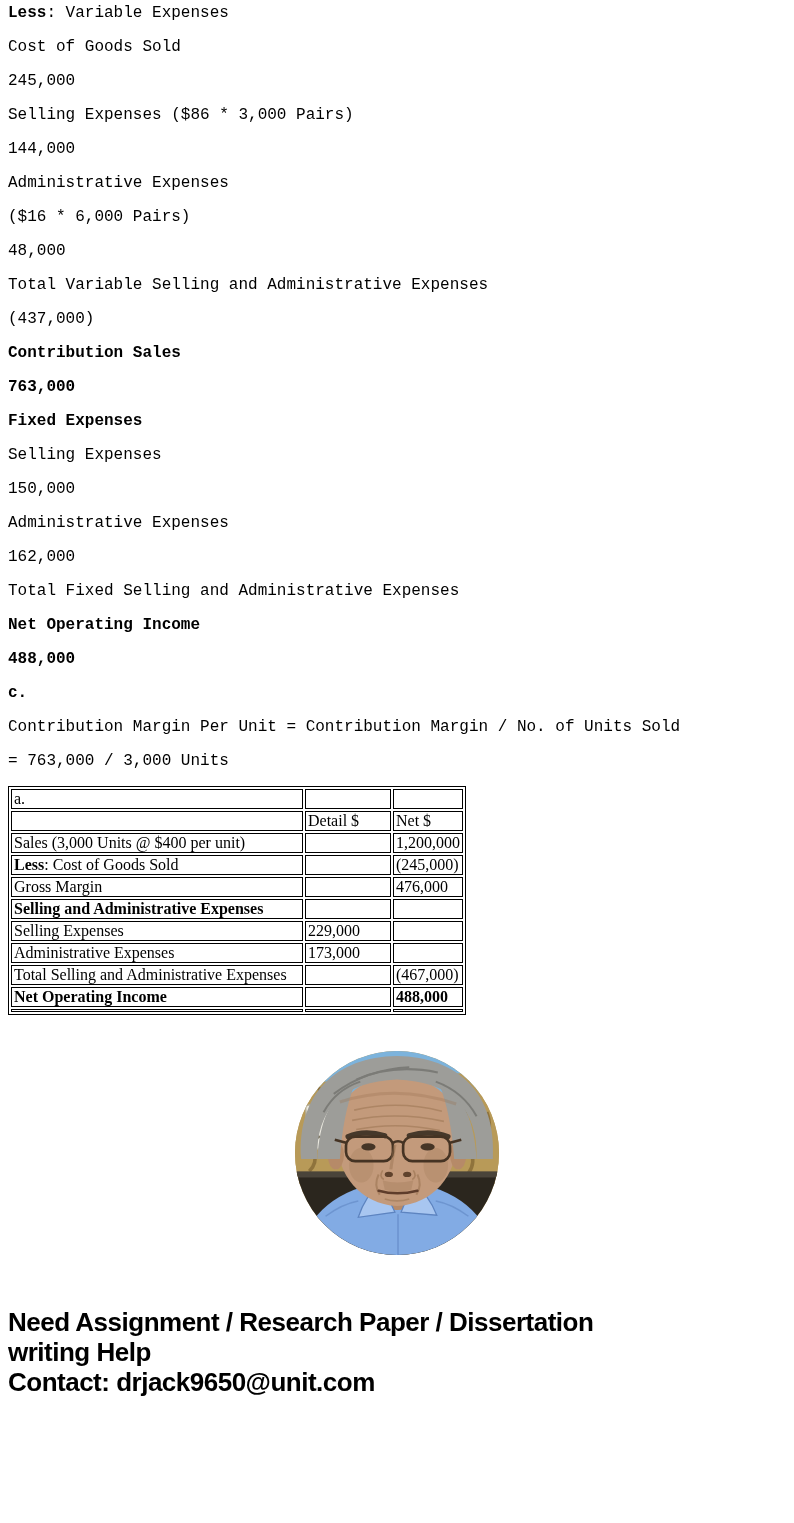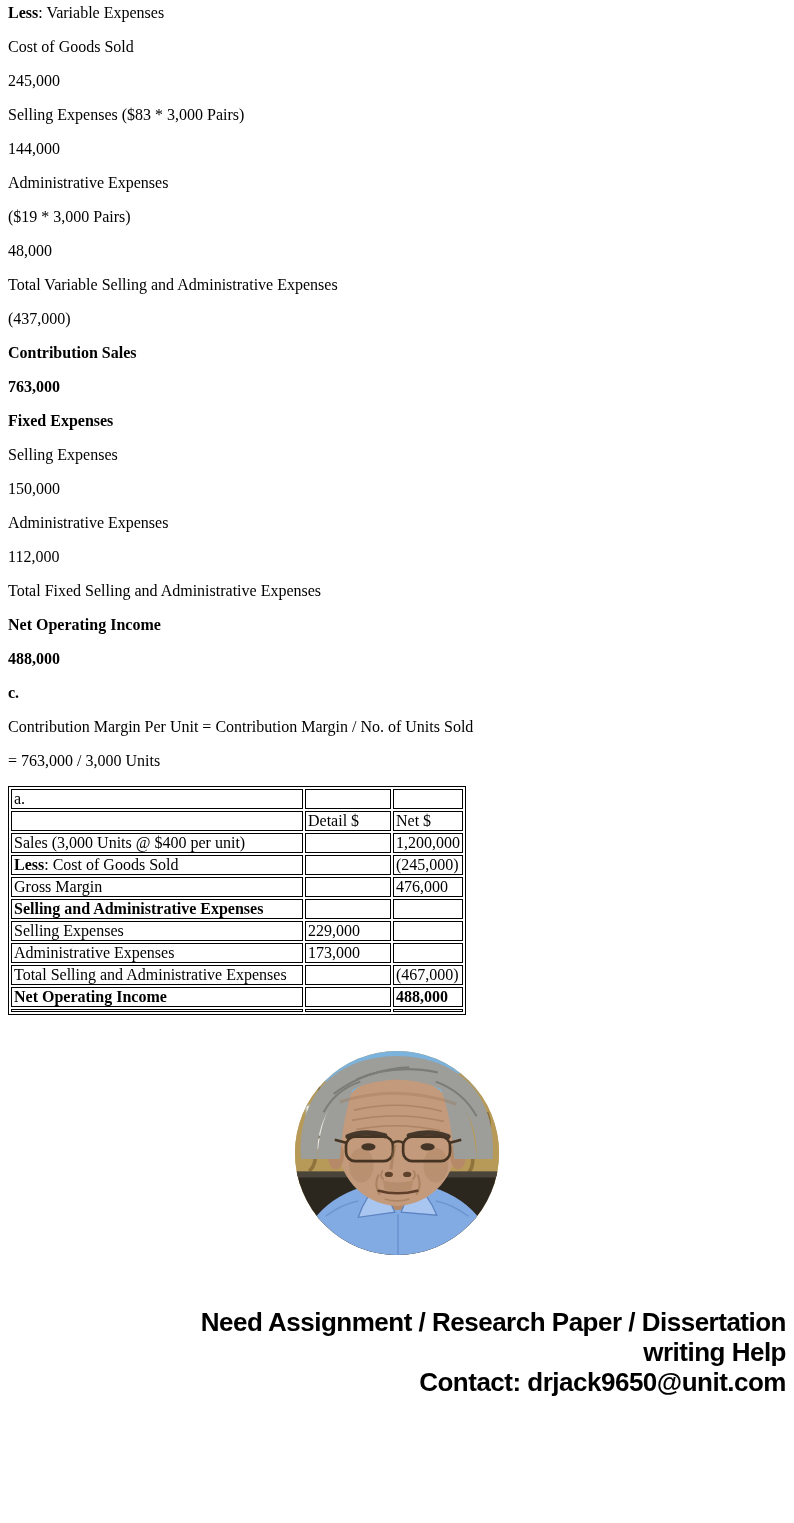--- a/index.html
+++ b/index.html
@@ -8,21 +8,21 @@
     margin: 4px 8px 28px 8px;
     width: 778px;
     color: #000000;
     font-family: "Liberation Serif", serif;
   }
   
   [data-name="paragraph-list"] p {
     margin: 16px 0;
     font-size: 16px;
     line-height: 18px;
-    font-family: Liberation Serif, serif;
+    font-family: Liberation Mono, monospace;
   }
   [data-name="paragraph-list"] p:first-child { margin-top: 0; }
   .b { font-weight: bold; }
   
   table[data-name="summary-table"] {
     border: 1px solid #000;
     border-collapse: separate;
     border-spacing: 2px;
     margin: 16px 0 0 0;
   }
@@ -40,52 +40,52 @@
   table[data-name="summary-table"] tr.spacer td { height: 3px; }
   
   .avatar-wrap {
     margin-top: 36px;
     text-align: center;
   }
   .avatar-wrap svg { display: inline-block; }
   
   [data-name="footer-banner"] {
     margin-top: 48px;
-    text-align: right;
+    text-align: left;
     font-family: "Liberation Sans", sans-serif;
     font-weight: bold;
     font-size: 26px;
     line-height: 30px;
     letter-spacing: -0.5px;
     color: #000;
   }
 </style>
 </head>
 <body>
 
 <div data-name="document-body">
 
   <div data-name="paragraph-list">
       <p data-name="paragraph"><b>Less</b>: Variable Expenses</p>
       <p data-name="paragraph">Cost of Goods Sold</p>
       <p data-name="paragraph">245,000</p>
-      <p data-name="paragraph">Selling Expenses ($83 * 3,000 Pairs)</p>
+      <p data-name="paragraph">Selling Expenses ($86 * 3,000 Pairs)</p>
       <p data-name="paragraph">144,000</p>
       <p data-name="paragraph">Administrative Expenses</p>
-      <p data-name="paragraph">($19 * 3,000 Pairs)</p>
+      <p data-name="paragraph">($16 * 6,000 Pairs)</p>
       <p data-name="paragraph">48,000</p>
       <p data-name="paragraph">Total Variable Selling and Administrative Expenses</p>
       <p data-name="paragraph">(437,000)</p>
       <p data-name="paragraph" class="b">Contribution Sales</p>
       <p data-name="paragraph" class="b">763,000</p>
       <p data-name="paragraph" class="b">Fixed Expenses</p>
       <p data-name="paragraph">Selling Expenses</p>
       <p data-name="paragraph">150,000</p>
       <p data-name="paragraph">Administrative Expenses</p>
-      <p data-name="paragraph">112,000</p>
+      <p data-name="paragraph">162,000</p>
       <p data-name="paragraph">Total Fixed Selling and Administrative Expenses</p>
       <p data-name="paragraph" class="b">Net Operating Income</p>
       <p data-name="paragraph" class="b">488,000</p>
       <p data-name="paragraph" class="b">c.</p>
       <p data-name="paragraph">Contribution Margin Per Unit = Contribution Margin / No. of Units Sold</p>
       <p data-name="paragraph">= 763,000 / 3,000 Units</p>
     </div>
 
   <table data-name="summary-table">
     <colgroup>

